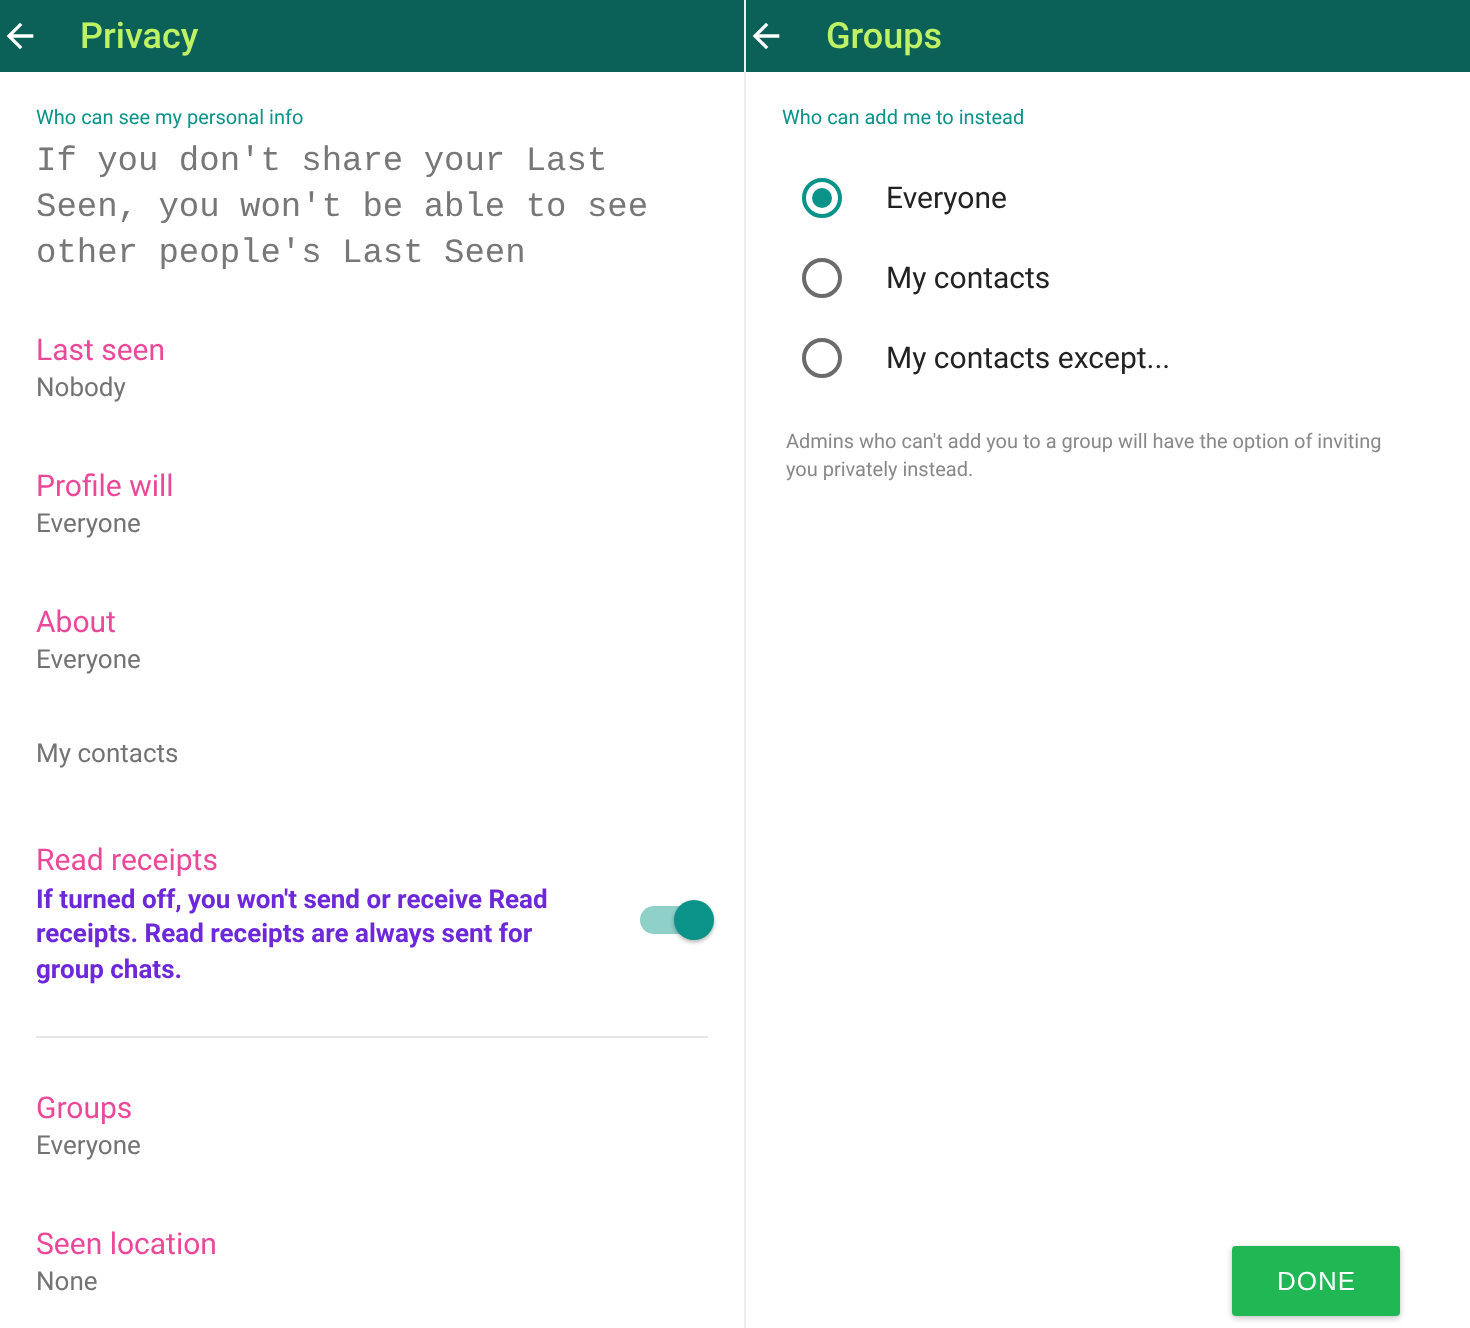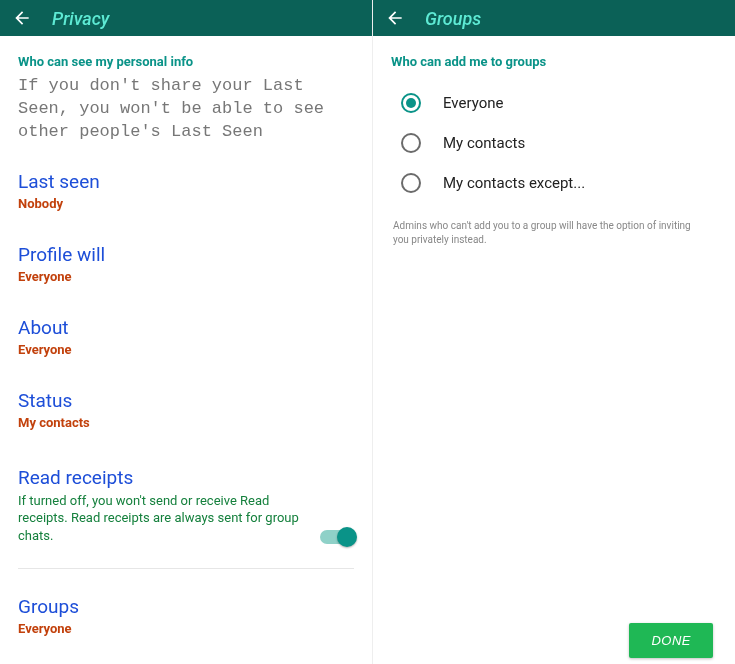--- a/index.html
+++ b/index.html
@@ -9,48 +9,47 @@
     width: 735px;
     height: 664px;
     overflow: hidden;
     display: flex;
   }
   .screen { position: relative; height: 664px; background: #fff; }
   .screen-left { width: 373px; border-right: 1px solid #eee; }
   .screen-right { width: 362px; }
   .header {
     background: #0b6157;
-    color: #5eead4;
+    color: #bef264;
     height: 36px;
     display: flex;
     align-items: center;
-    padding: 0 12px;
+    padding: 0 0;
     gap: 20px;
-    font-style: italic;
   }
   .header .back svg { width: 20px; height: 20px; fill: #fff; display: block; }
   .header .title { font-size: 18px; font-weight: 500; }
   .content { padding: 18px 18px 0 18px; }
   .section-title {
     color: #0a9388;
-    font-size: 13px;
-    font-weight: 700;
+    font-size: 10px;
+    font-weight: 400;
     margin-bottom: 6px;
   }
   .helper {
     color: #777;
     font-size: 17px;
     line-height: 1.35;
     font-family: Liberation Mono, monospace;
   }
   .item { padding: 12px 0 10px 0; }
-  .item-title { font-size: 19px; color: #1d4ed8; margin-bottom: 3px; }
-  .item-sub { font-size: 13px; color: #c2410c; font-weight: bold; }
-  .item-desc { color: #15803d; font-size: 13px; line-height: 1.35; }
-  .toggle-row { display: flex; align-items: flex-end; justify-content: space-between; }
+  .item-title { font-size: 15px; color: #ec4899; margin-bottom: 3px; }
+  .item-sub { font-size: 13px; color: #737373; }
+  .item-desc { color: #6d28d9; font-size: 13px; line-height: 1.35; font-weight: bold; }
+  .toggle-row { display: flex; align-items: center; justify-content: space-between; }
   .toggle-row .txt { flex: 1; padding-right: 20px; }
   .toggle {
     position: relative; width: 34px; height: 14px;
     background: #8fd1c8; border-radius: 7px; margin-top: 4px;
   }
   .toggle .knob {
     position: absolute; right: -3px; top: -3px;
     width: 20px; height: 20px; border-radius: 50%;
     background: #0a9388;
     box-shadow: 0 1px 2px rgba(0,0,0,.3);
@@ -71,28 +70,27 @@
     width: 10px; height: 10px; border-radius: 50%;
     background: #0a9388; display: none;
   }
   .radio-row.selected .radio-inner { display: block; }
   .radio-label { font-size: 15px; color: #222; }
   .groups-helper {
     color: #888; font-size: 10px; line-height: 1.4;
     padding: 16px 8px 0 2px;
   }
   .done-btn {
-    position: absolute; right: 22px; bottom: 6px;
+    position: absolute; right: 35px; bottom: 6px;
     background: #1fb855; color: #fff;
     font-size: 13px; font-weight: 500;
     padding: 10px 22px; border: none;
     border-radius: 2px;
     letter-spacing: .5px;
     box-shadow: 0 1px 3px rgba(0,0,0,.25);
-    font-style: italic;
   }
 </style>
 </head>
 <body>
 
 <div class="screen screen-left">
   <div class="header">
     <span class="back">
       <svg viewBox="0 0 24 24">
           <path d="M20 11H7.83l5.59-5.59L12 4l-8 8 8 8 1.41-1.41L7.83 13H20z"></path>
@@ -114,21 +112,20 @@
       <div class="item-title">Profile will</div>
       <div class="item-sub">Everyone</div>
     </div>
 
     <div class="item" style="margin-top:10px;">
       <div class="item-title">About</div>
       <div class="item-sub">Everyone</div>
     </div>
 
     <div class="item" style="margin-top:10px;">
-      <div class="item-title">Status</div>
       <div class="item-sub">My contacts</div>
     </div>
 
     <div class="item toggle-row" style="margin-top:14px;">
       <div class="txt">
         <div class="item-title">Read receipts</div>
         <div class="item-desc">If turned off, you won't send or receive Read receipts. Read receipts are always sent for group chats.</div>
       </div>
       <div class="toggle">
         <div class="knob"></div>
@@ -157,21 +154,21 @@
   <div class="header">
     <span class="back">
       <svg viewBox="0 0 24 24">
           <path d="M20 11H7.83l5.59-5.59L12 4l-8 8 8 8 1.41-1.41L7.83 13H20z"></path>
         </svg>
     </span>
     <span class="title">Groups</span>
   </div>
 
   <div class="content">
-    <div class="section-title" style="margin-bottom:14px;">Who can add me to groups</div>
+    <div class="section-title" style="margin-bottom:14px;">Who can add me to instead</div>
 
     <div class="radio-row selected">
       <span class="radio-outer">
           <span class="radio-inner"></span>
         </span>
       <span class="radio-label">Everyone</span>
     </div>
 
     <div class="radio-row">
       <span class="radio-outer"></span>

